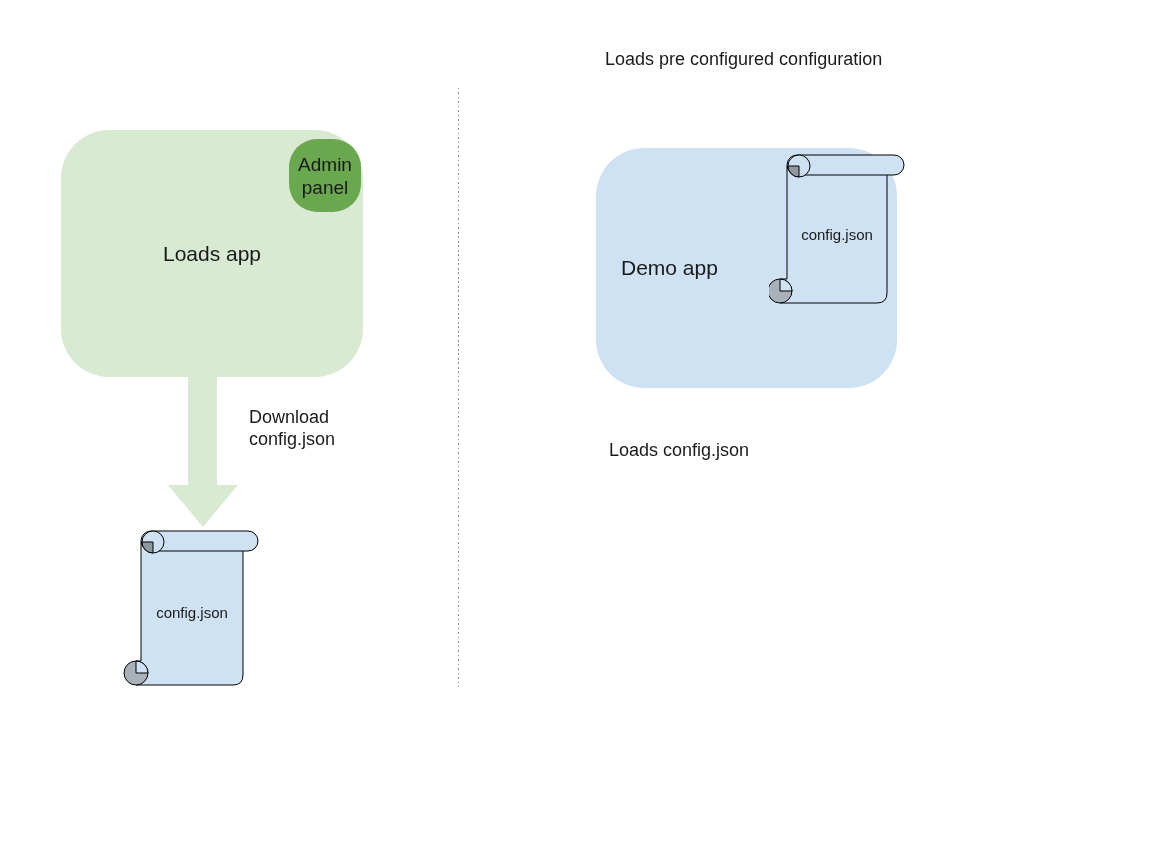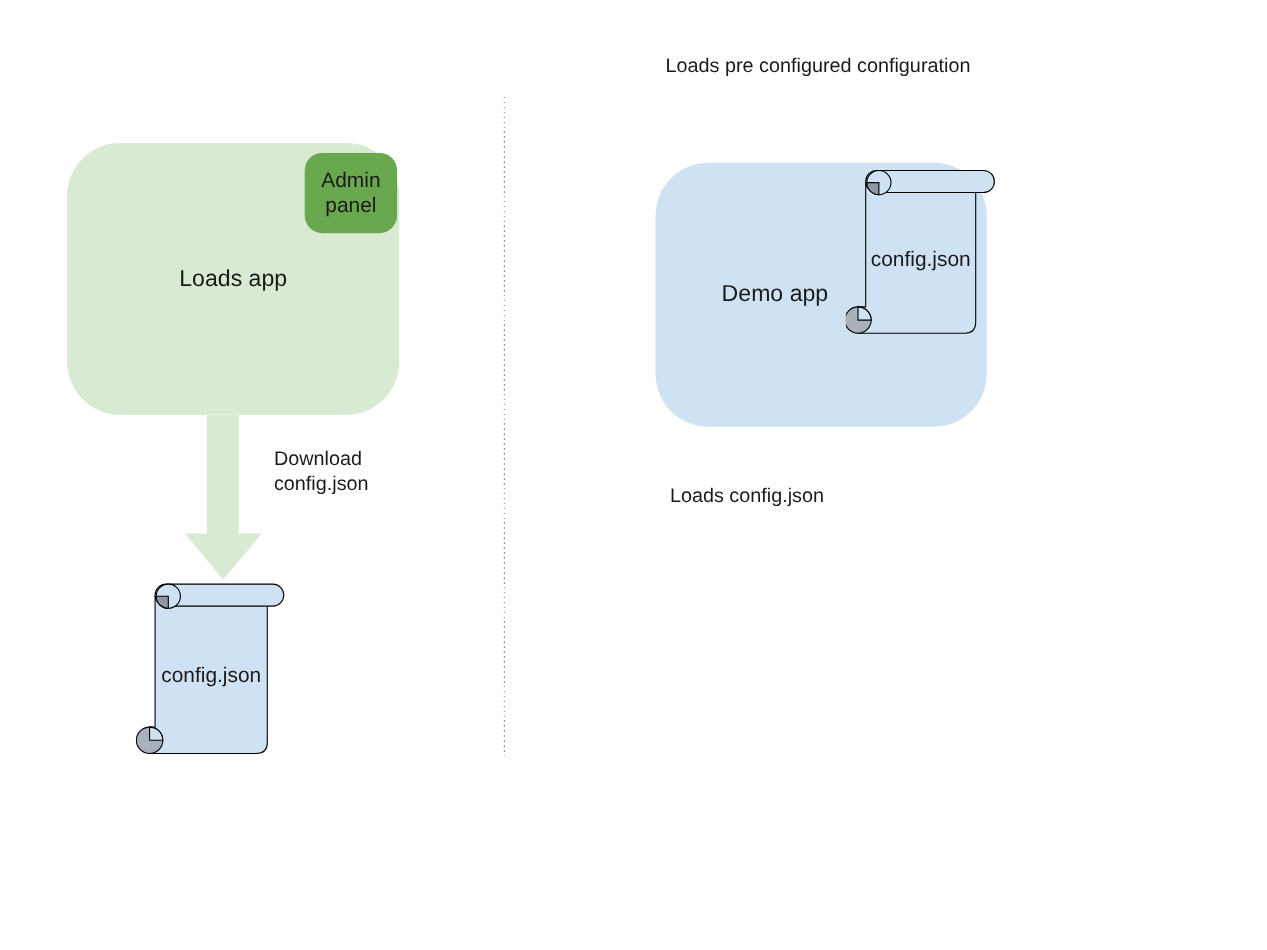--- a/index.html
+++ b/index.html
@@ -25,29 +25,29 @@
   }
   .admin-box {
     left: 61px; top: 130px; width: 302px; height: 247px;
     background: #d9ead3;
     justify-content: center;
   }
   .demo-box {
     left: 596px; top: 148px; width: 301px; height: 240px;
     background: #cfe2f3;
     justify-content: flex-start;
-    padding-left: 60px;
+    padding-left: 25px;
     box-sizing: border-box;
   }
   .app-box-label { font-size: 21px; }
   .admin-panel {
     position: absolute;
     top: 9px; right: 2px;
-    width: 84px; height: 73px;
-    border-radius: 16px;
+    width: 72px; height: 73px;
+    border-radius: 28px;
     background: #6aa84f;
     display: flex;
     align-items: center;
     justify-content: center;
   }
   .admin-panel-label {
     font-size: 19px;
     line-height: 23px;
     text-align: center;
     width: 70px;
@@ -58,21 +58,21 @@
     line-height: 22px;
   }
   .download-label { left: 249px; top: 406px; width: 104px; }
   .loads-label { left: 609px; top: 439px; white-space: nowrap; }
   .scroll-wrap { width: 136px; }
   .scroll-left { left: 123px; top: 530px; height: 160px; }
   .scroll-right { left: 769px; top: 154px; height: 152px; }
   .scroll-label {
     position: absolute;
     text-align: center;
-    font-size: 19px;
+    font-size: 15px;
   }
   .scroll-left .scroll-label { left: 18px; top: 74px; width: 102px; }
   .scroll-right .scroll-label { left: 18px; top: 72px; width: 100px; }
   .divider {
     left: 458px; top: 88px;
     width: 1px; height: 599px;
     background: repeating-linear-gradient(to bottom, #8c8c8c 0px, #8c8c8c 1.5px, transparent 1.5px, transparent 4.5px);
   }
 </style>
 </head>

